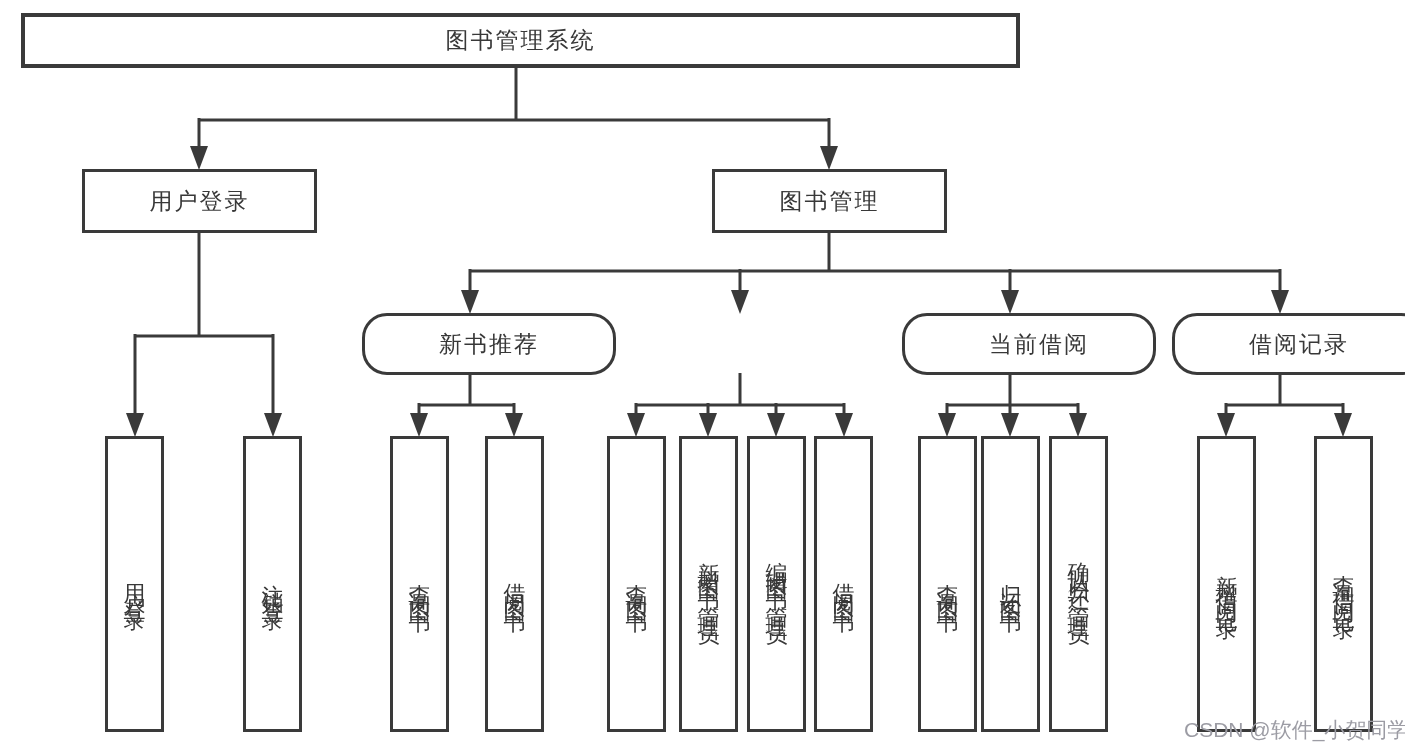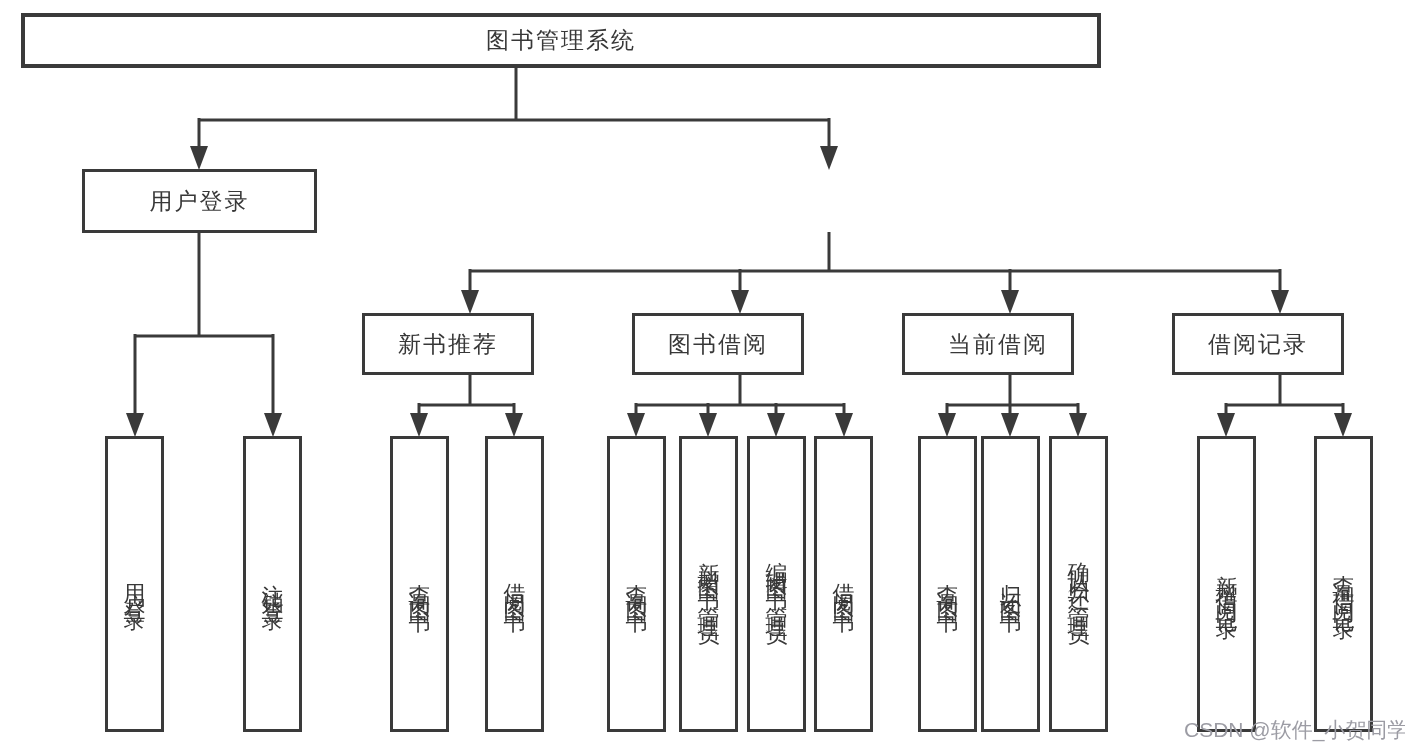--- a/index.html
+++ b/index.html
@@ -24,26 +24,26 @@
   .h-label{font-size:23px;letter-spacing:2px;white-space:nowrap;}
   .v-label{
     writing-mode:vertical-rl;
     text-orientation:mixed;
     font-size:22px;
     letter-spacing:9px;
     line-height:1;
     white-space:nowrap;
   }
   
-  .n-root{left:21px;top:13px;width:1080px;height:55px;}
+  .n-root{left:21px;top:13px;width:999px;height:55px;}
   
   .n-login {left:82px; top:169px;width:235px;height:64px;}
   .n-bmgmt {left:712px;top:169px;width:235px;height:64px;}
   
-  .lv3{top:313px;width:172px;height:62px;}
+  .lv3{top:313px;width:254px;height:62px;border-radius:25px;}
   .n-newrec {left:362px;}
   .n-borrow {left:632px;}
   .n-current{left:902px;padding-left:20px;}
   .n-record {left:1172px;}
   
   .leaf{top:436px;width:59px;height:296px;}
   .n-l1 {left:105px;}
   .n-l2 {left:243px;}
   .n-l3 {left:390px;}
   .n-l4 {left:485px;}
@@ -113,26 +113,26 @@
     </g>
   </svg>
 
   <div class="node root n-root">
     <span class="h-label">图书管理系统</span>
   </div>
 
   <div class="node n-login">
     <span class="h-label">用户登录</span>
   </div>
+  <div class="node n-bmgmt">
+    <span class="h-label">图书管理</span>
+  </div>
 
   <div class="node lv3 n-newrec">
     <span class="h-label">新书推荐</span>
-  </div>
-  <div class="node lv3 n-borrow">
-    <span class="h-label">图书借阅</span>
   </div>
   <div class="node lv3 n-current">
     <span class="h-label">当前借阅</span>
   </div>
   <div class="node lv3 n-record">
     <span class="h-label">借阅记录</span>
   </div>
 
   <div class="node leaf n-l1">
     <span class="v-label">用户登录</span>

